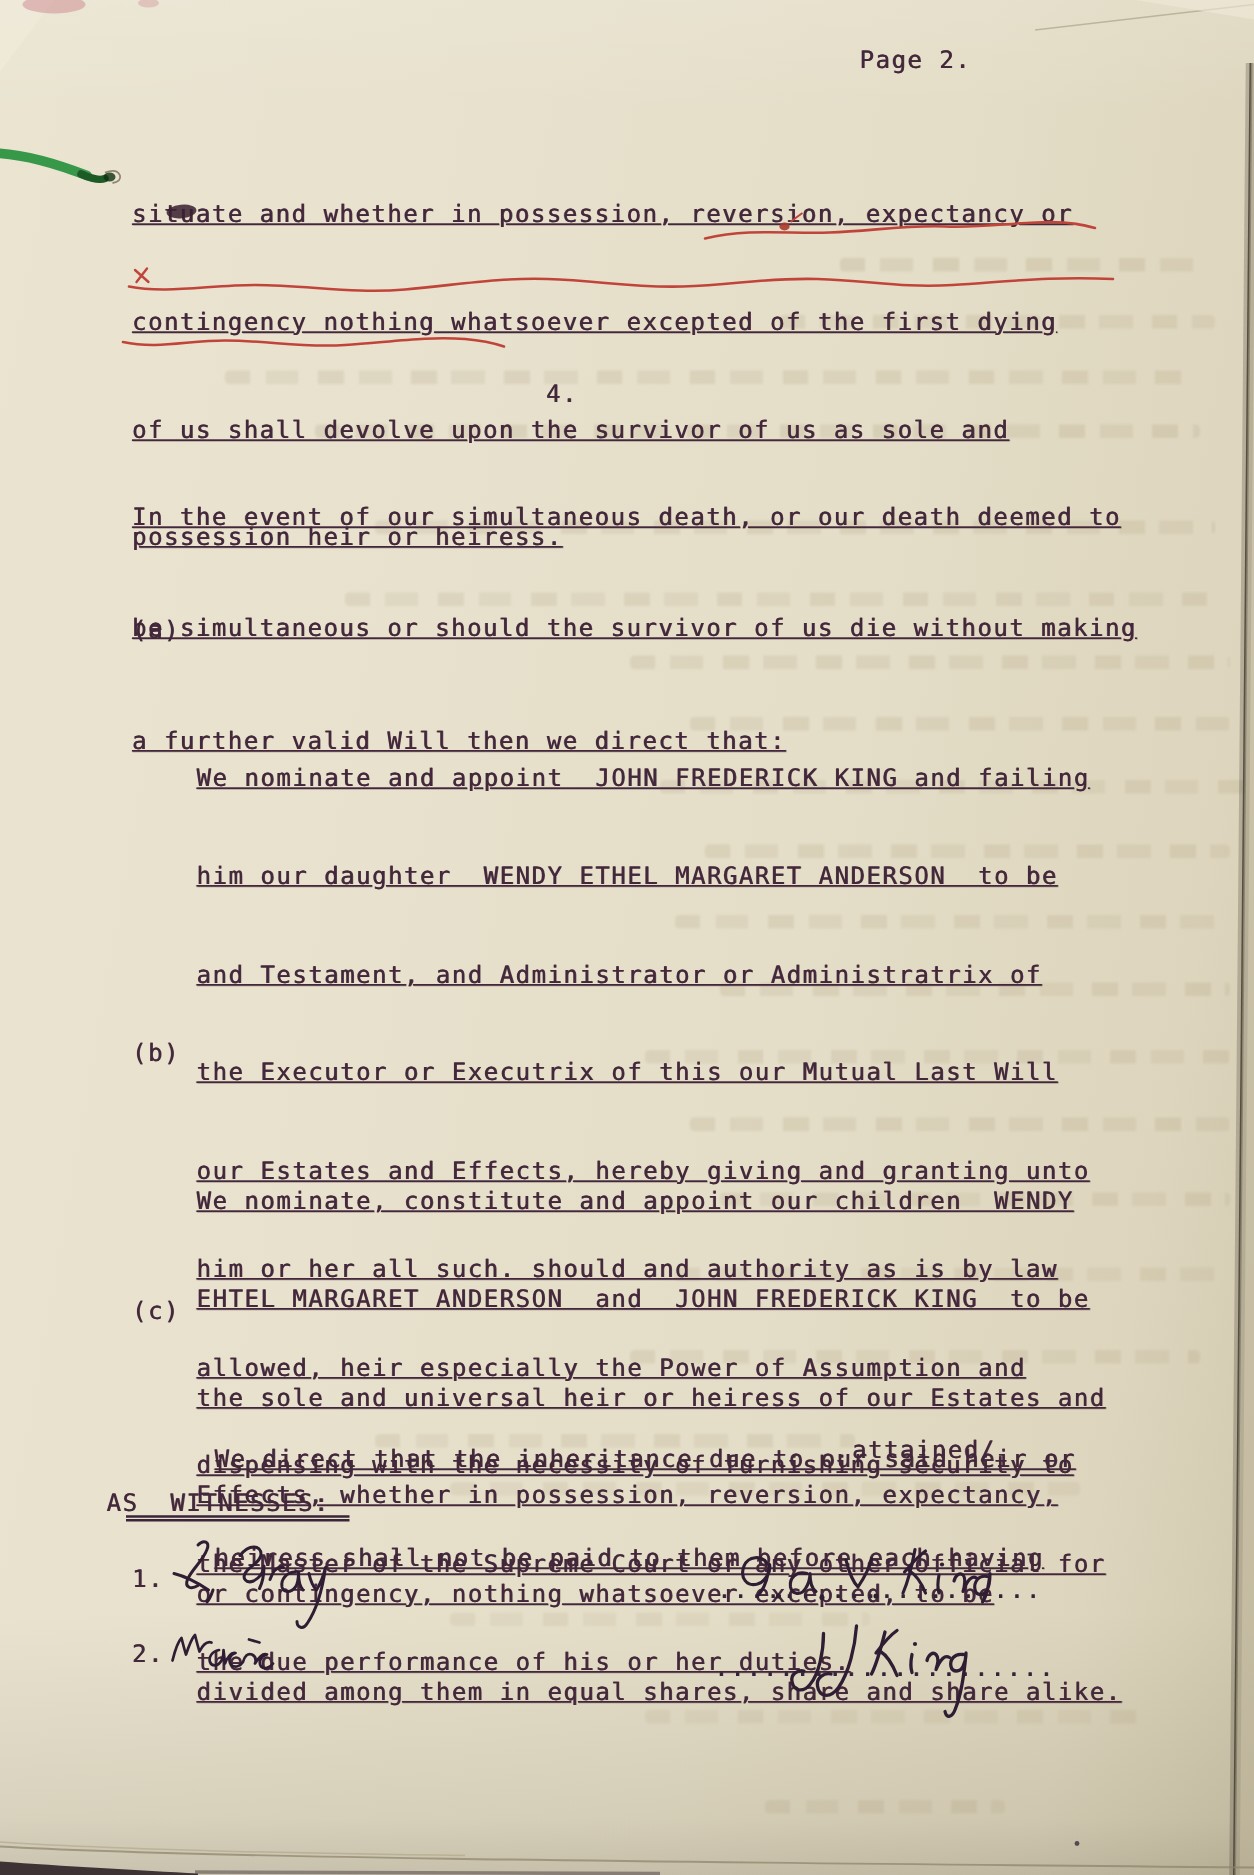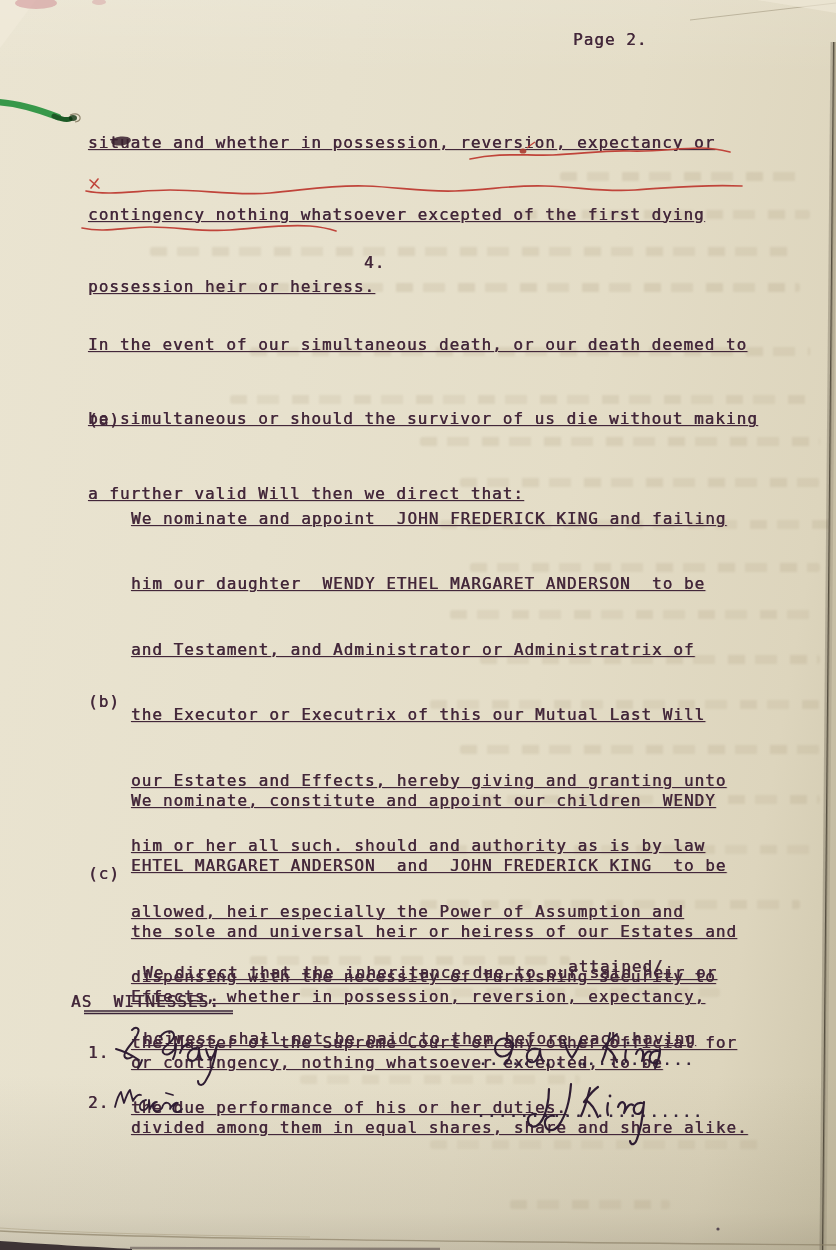--- a/index.html
+++ b/index.html
@@ -64,20 +64,21 @@
   <div class="ghost" style="left:300px;top:988px;width:420px;opacity:.4"></div>
   <div class="ghost" style="left:300px;top:1075px;width:280px;opacity:.35"></div>
   <div class="ghost" style="left:430px;top:1140px;width:330px;opacity:.35"></div>
   <div class="ghost" style="left:510px;top:1200px;width:160px;opacity:.45"></div>
 
   <div class="tw" style="left:573px;top:30px;">Page 2.</div>
 
   <div class="tw para1" style="left:88px;top:88px;">
     <div class="tline">situate and whether in possession, reversion, expectancy or</div>
     <div class="tline">contingency nothing whatsoever excepted of the first dying</div>
+    <div class="tline">of us shall devolve upon the survivor of us as sole and</div>
     <div class="tline">possession heir or heiress.</div>
   </div>
 
   <div class="tw" style="left:364px;top:253px;">4.</div>
 
   <div class="tw intro" style="left:88px;top:289px;">
     <div class="tline">In the event of our simultaneous death, or our death deemed to</div>
     <div class="tline">be simultaneous or should the survivor of us die without making</div>
     <div class="tline">a further valid Will then we direct that:</div>
   </div>

